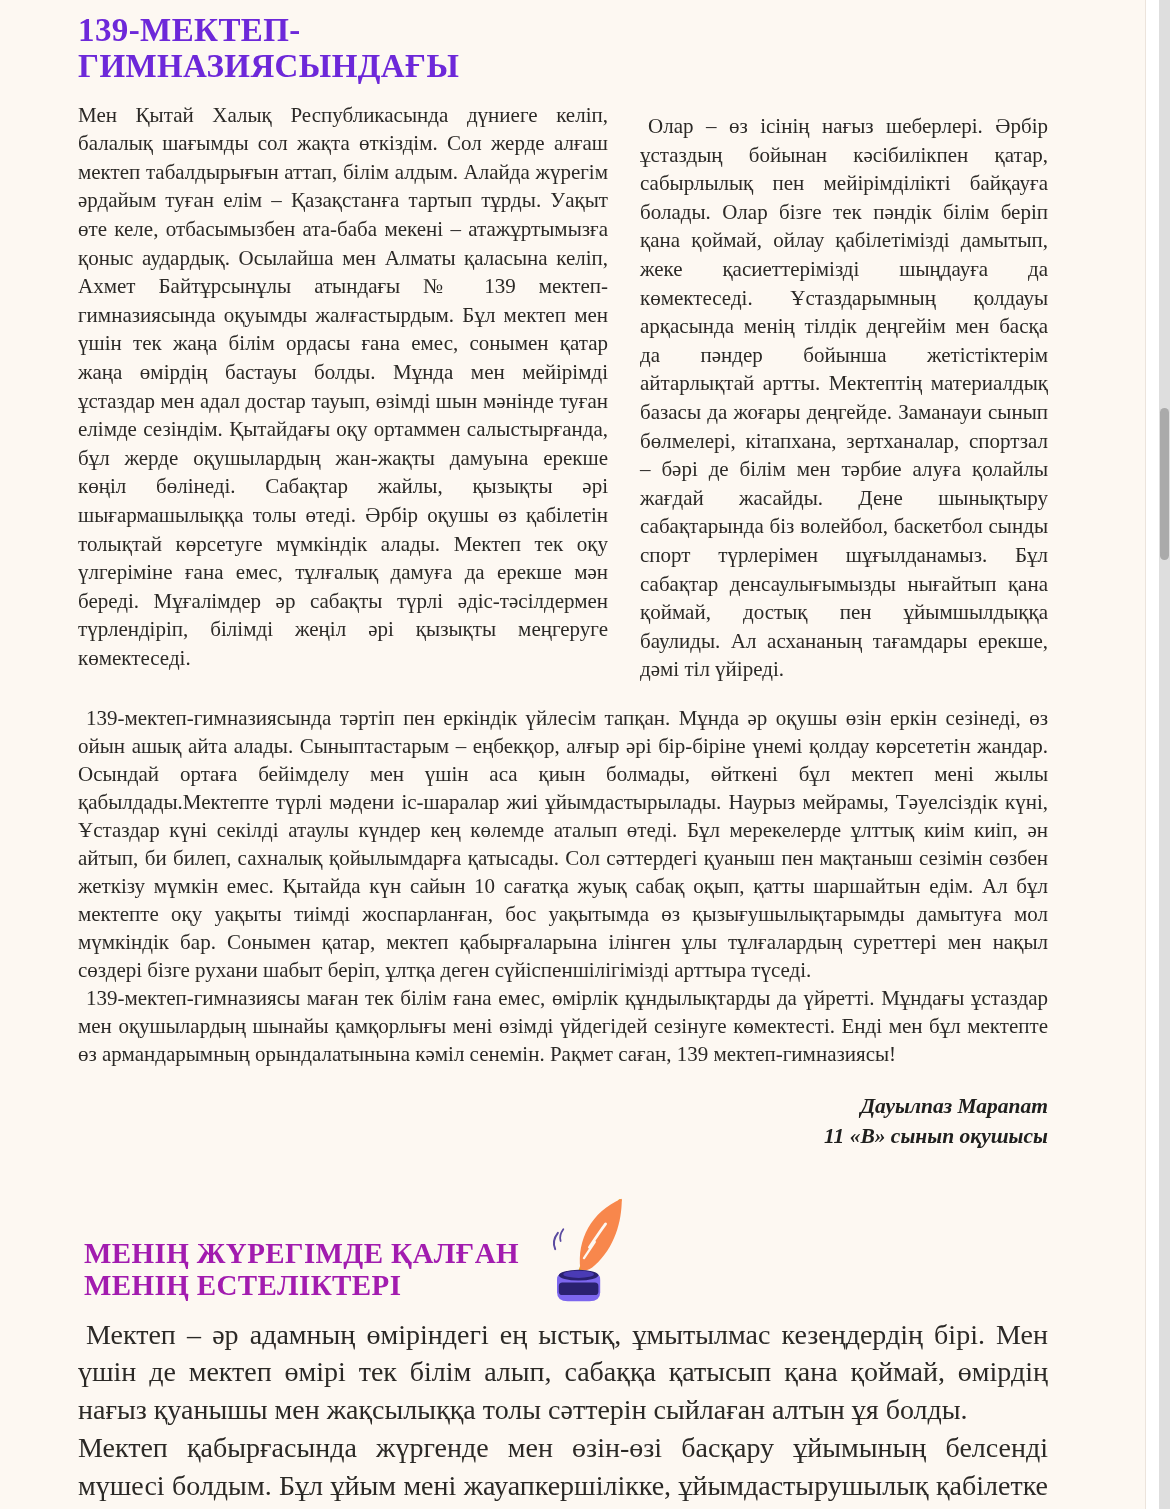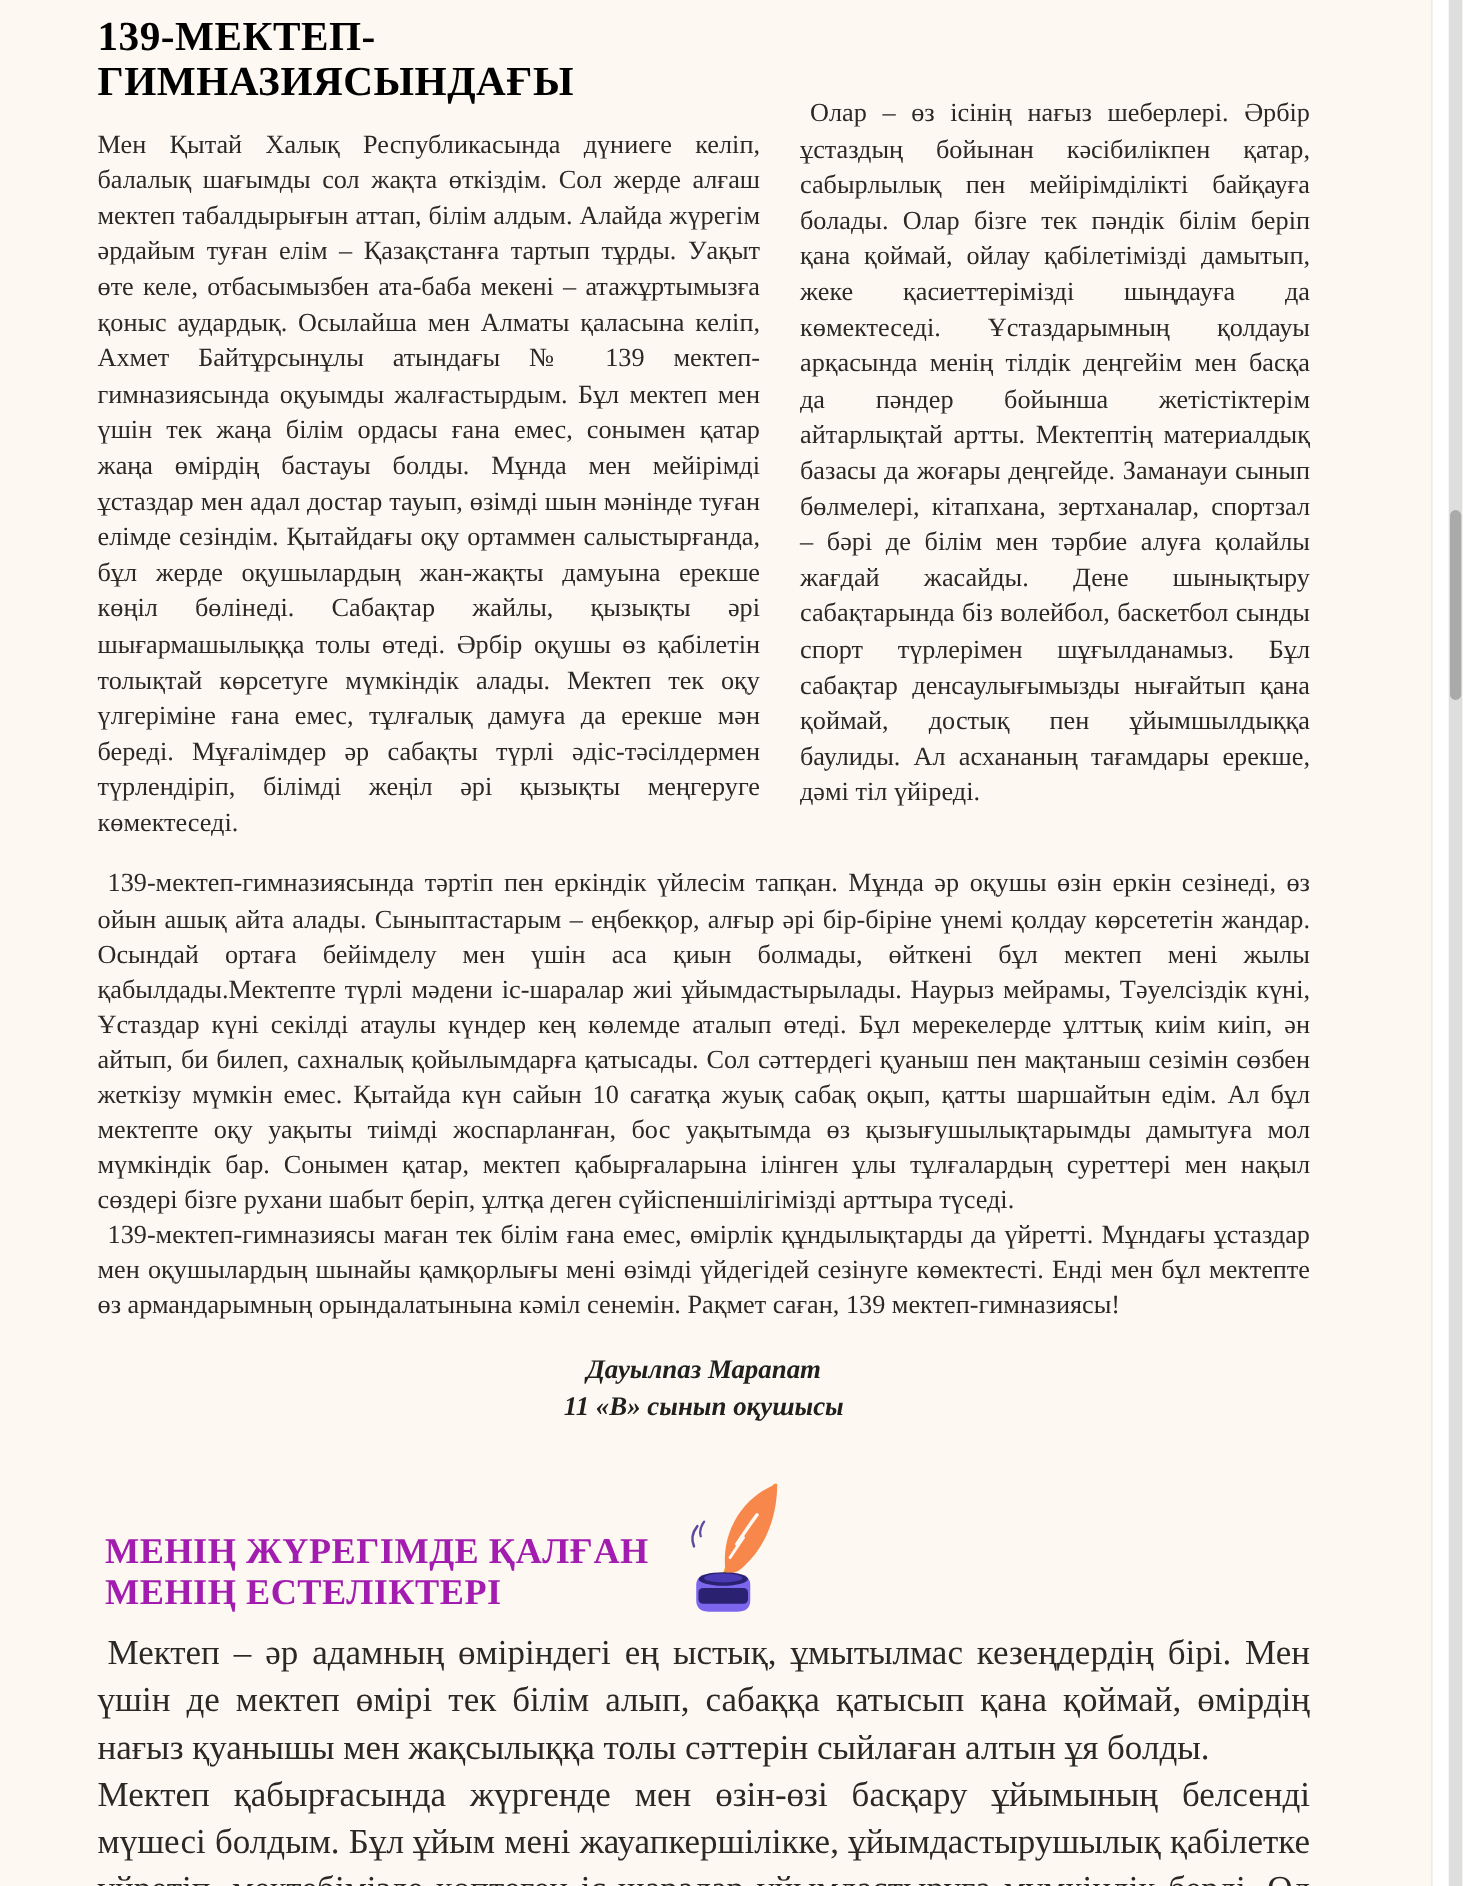--- a/index.html
+++ b/index.html
@@ -10,40 +10,40 @@
     color:#2b2926;
     position:relative;
     overflow:hidden;
   }
   .content {
     position:absolute; left:78px; top:0; width:970px;
   }
   
   .two-col { display:flex; gap:32px; }
   .col-left { width:530px; }
-  .col-right { width:408px; padding-top:76px; }
+  .col-right { width:408px; padding-top:112px; }
   h1.a1-title {
     margin:12px 0 16px 0;
     font-size:33px; line-height:1.1; letter-spacing:0.4px;
-    color:#000000; font-weight:bold;
+    color:#6d28d9; font-weight:bold;
   }
   h1.a1-title span { display:block; }
   p.body {
     margin:0;
     font-size:21px; line-height:1.362;
     text-align:justify;
   }
   p.first-indent { text-indent:8px; }
   
   .wide { margin-top:20px; }
   .wide p { line-height:1.335; }
   
   .byline {
     margin-top:24px;
-    text-align:center;
+    text-align:right;
     font-weight:bold; font-style:italic;
     font-size:21.5px; line-height:1.38;
     color:#20201e;
   }
   
   .s2-head { display:flex; align-items:flex-end; gap:20px; margin-top:44px; padding-left:6px; }
   h2.a2-title {
     margin:0;
     font-size:29px; line-height:1.12; letter-spacing:0.4px;
     color:#a21caf; font-weight:bold;

